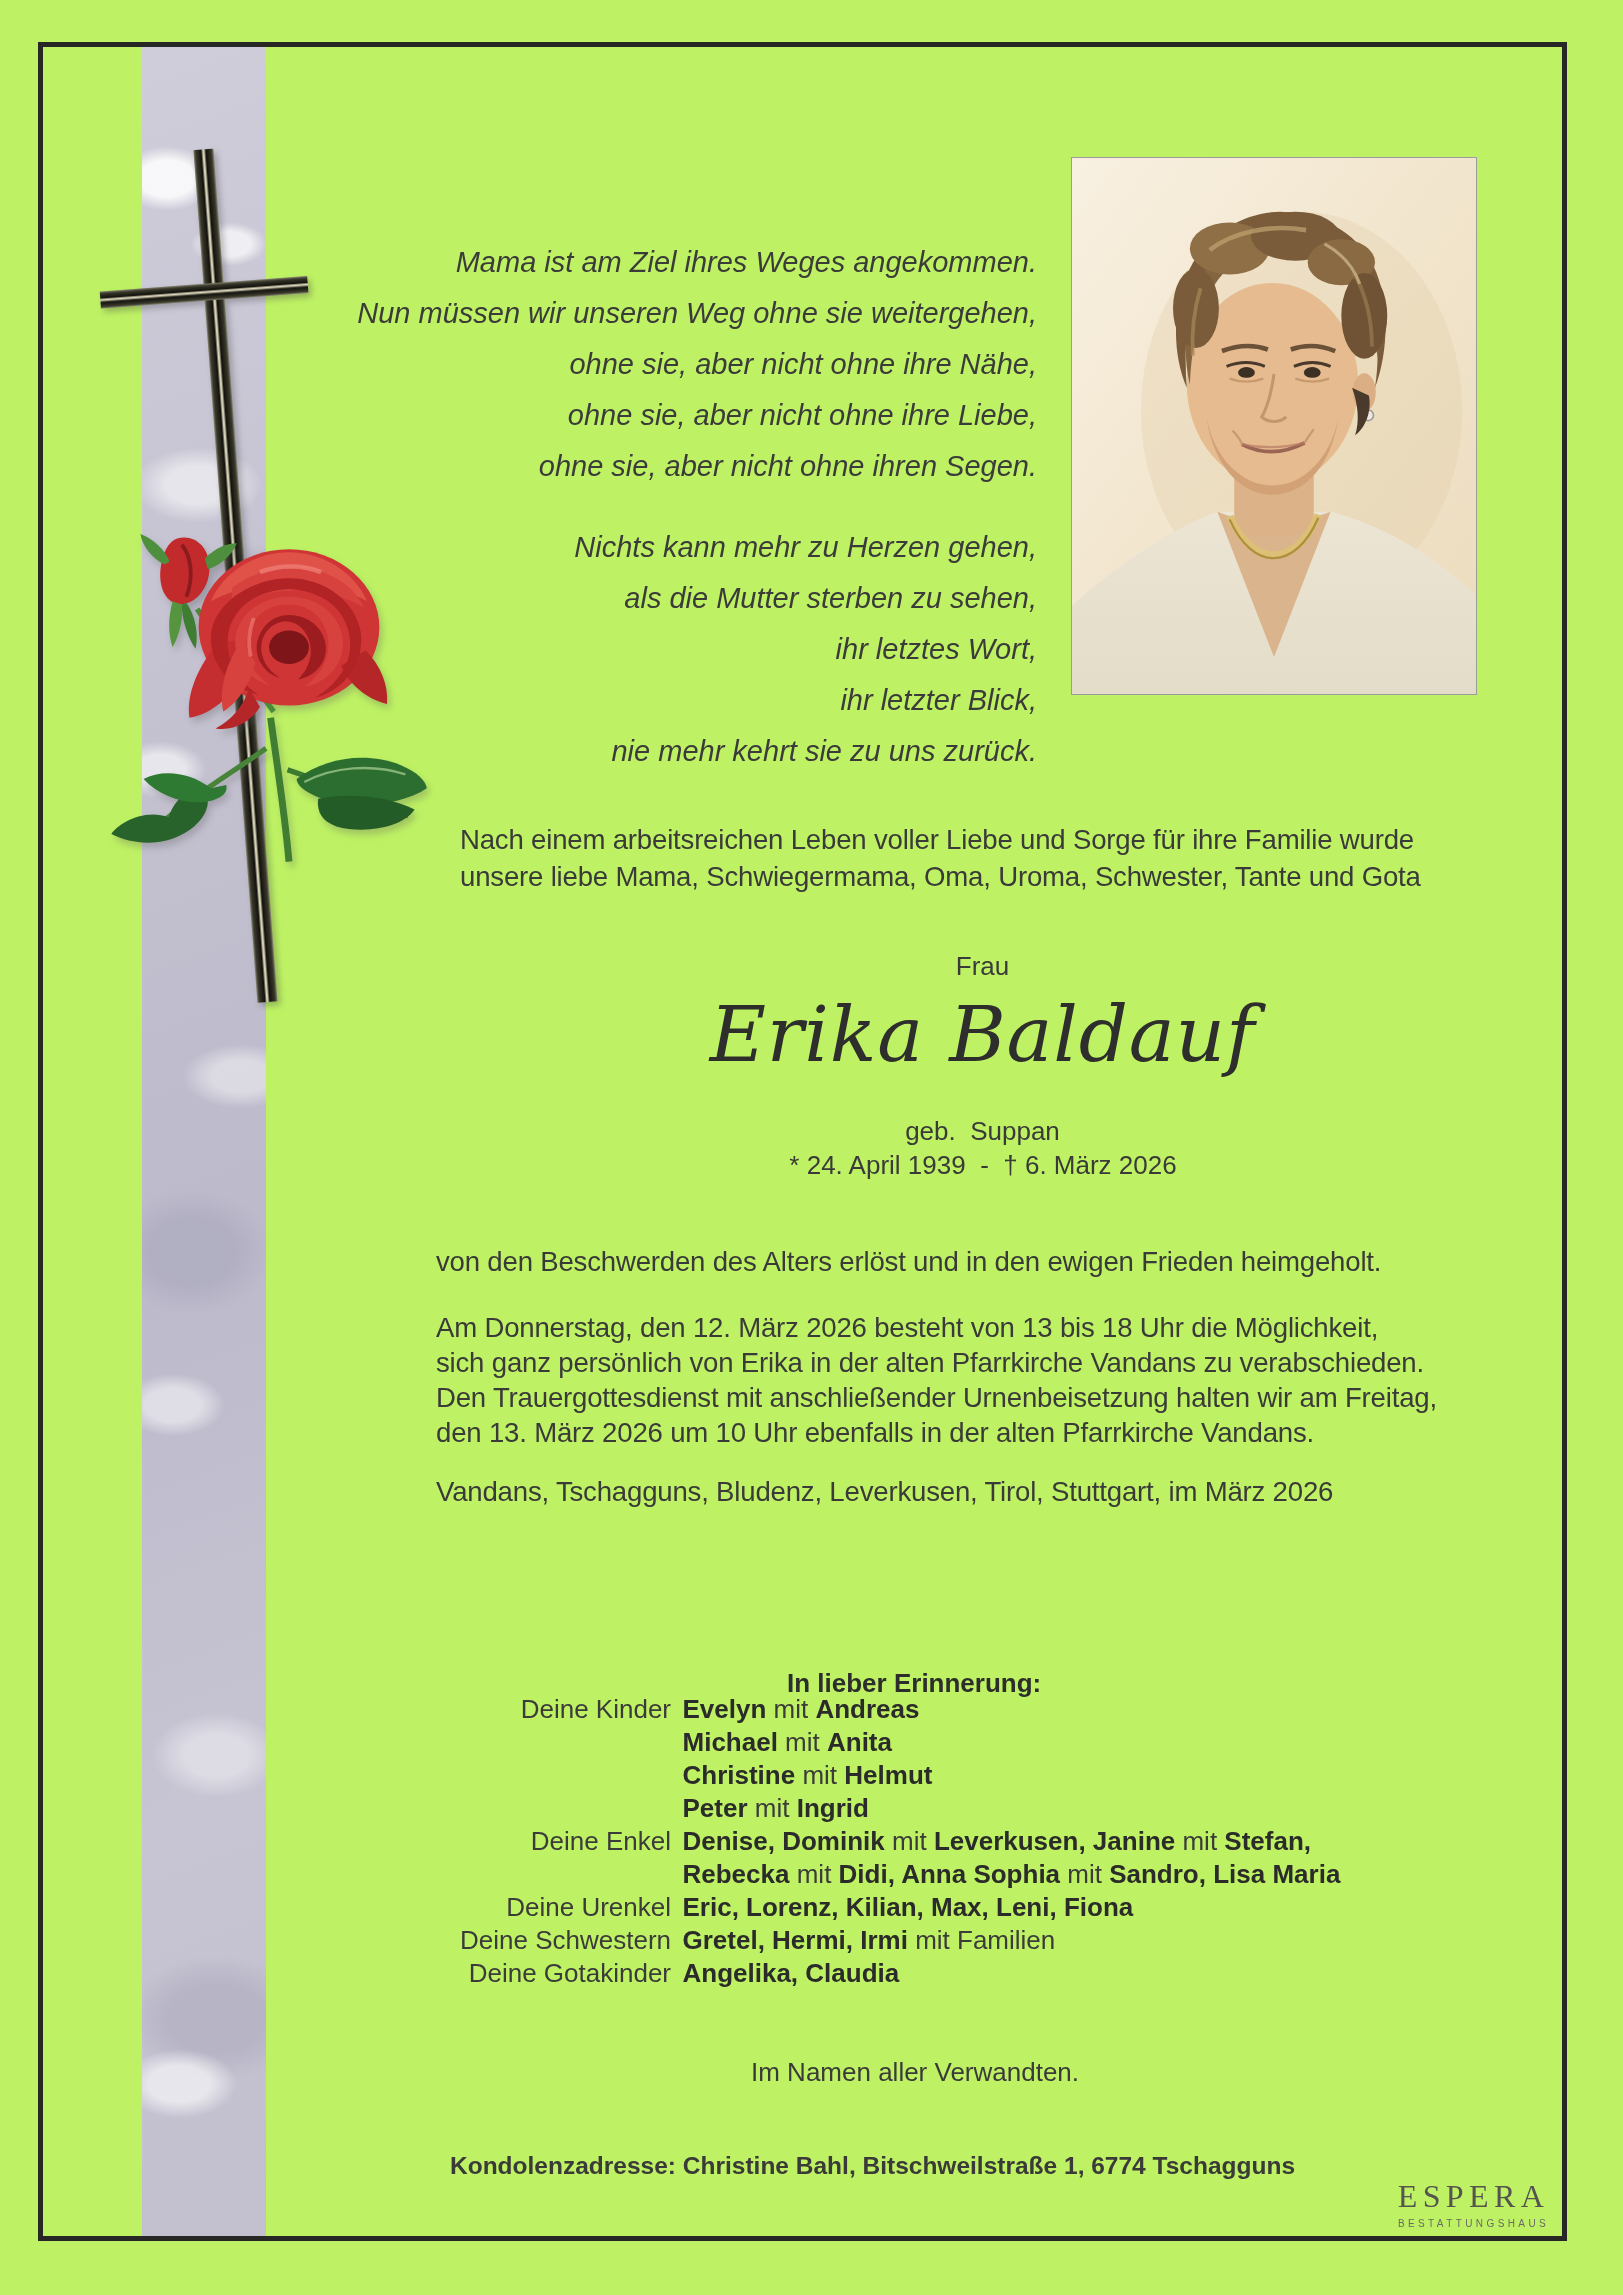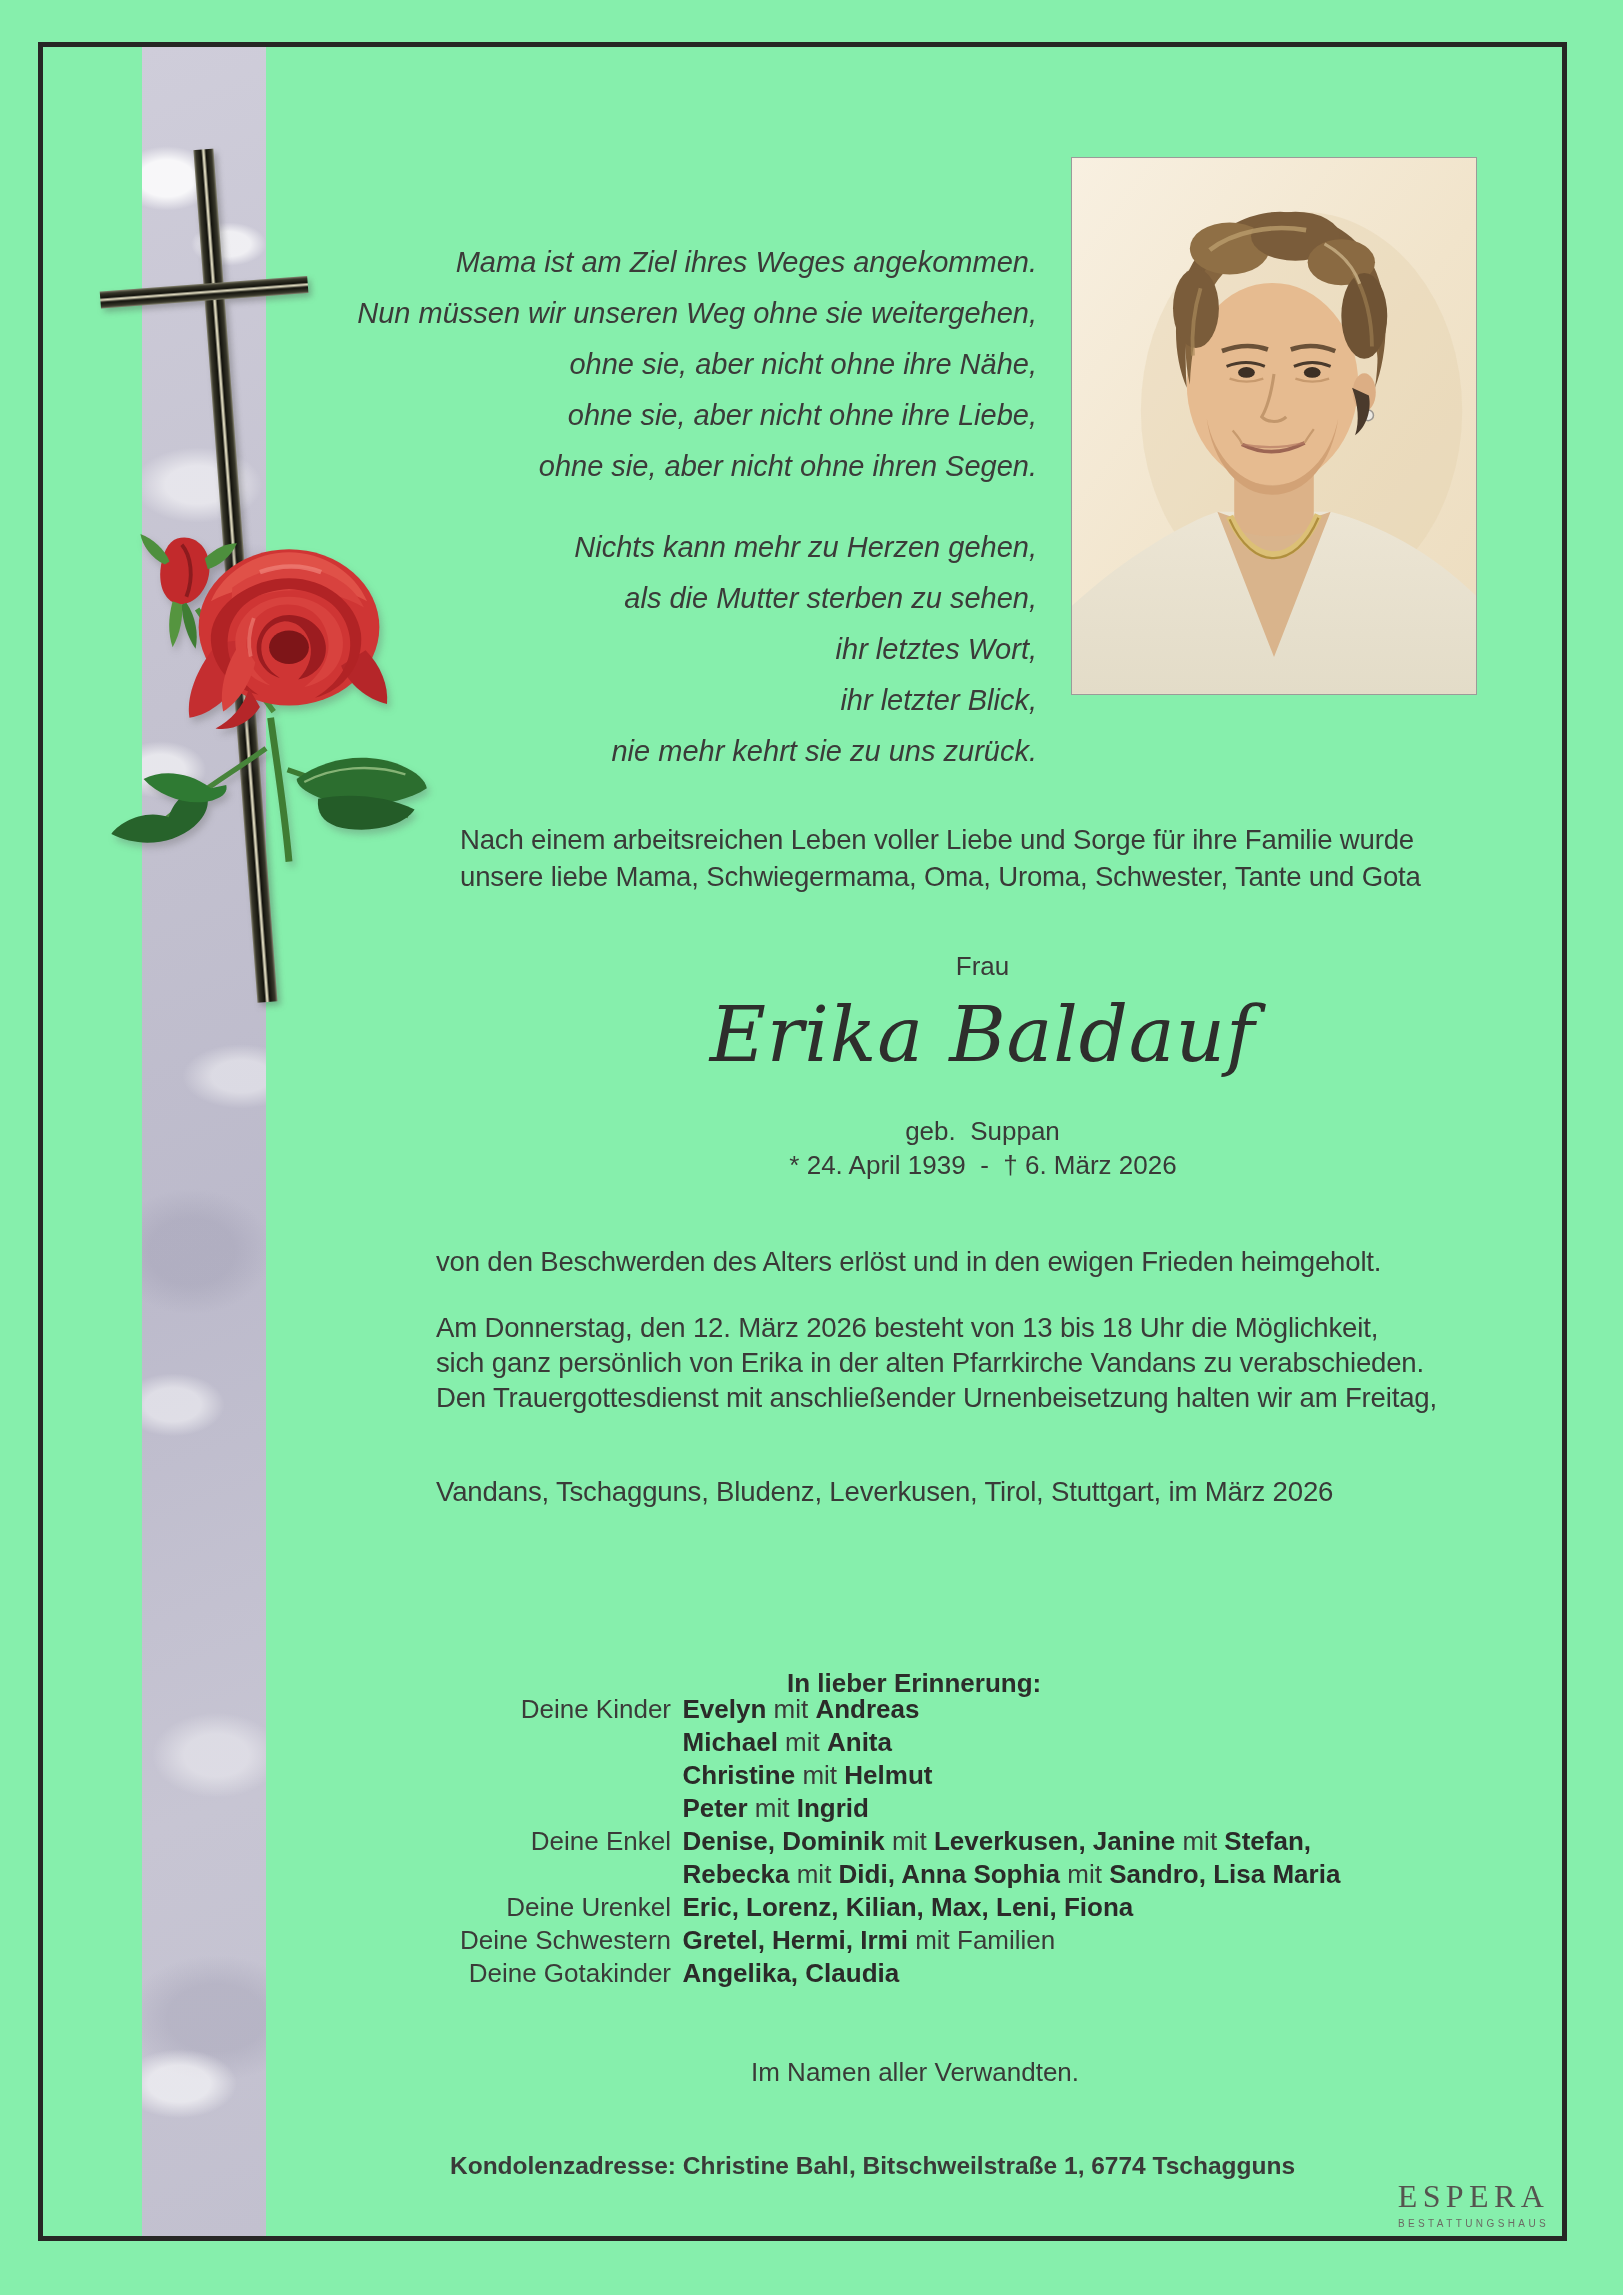--- a/index.html
+++ b/index.html
@@ -1,17 +1,17 @@
 <!DOCTYPE html>
 <html lang="de" style="font-size:12.2px"><head>
 <meta charset="utf-8">
 <style>
   html,body{margin:0;padding:0;background:#ffffff;}
   .page{
-    position:relative;width:1623px;height:2295px;background:#86efac;
+    position:relative;width:1623px;height:2295px;background:#bef264;
     font-family:"Liberation Sans",sans-serif;color:#3a3a38;overflow:hidden;
   }
   
   .band{
     position:absolute;left:142px;top:47px;width:124px;height:2190px;z-index:1;
     background:
       radial-gradient(69px 46px at 20% 6%, rgba(255,255,255,.85) 0 40%, rgba(255,255,255,0) 70%),
       radial-gradient(54px 31px at 70% 9%, rgba(255,255,255,.7) 0 40%, rgba(255,255,255,0) 70%),
       radial-gradient(92px 54px at 45% 20%, rgba(255,255,255,.55) 0 35%, rgba(255,255,255,0) 70%),
       radial-gradient(61px 38px at 15% 33%, rgba(255,255,255,.6) 0 40%, rgba(255,255,255,0) 75%),
@@ -206,20 +206,21 @@
   <div class="txt salutation">Frau</div>
   <div class="txt deceased">Erika Baldauf</div>
   <div class="txt birthname">geb.  Suppan</div>
   <div class="txt dates">* 24. April 1939  -  † 6. März 2026</div>
 
   <div class="txt release">von den Beschwerden des Alters erlöst und in den ewigen Frieden heimgeholt.</div>
   <div class="txt funeral">
       <div>Am Donnerstag, den 12. März 2026 besteht von 13 bis 18 Uhr die Möglichkeit,</div>
       <div>sich ganz persönlich von Erika in der alten Pfarrkirche Vandans zu verabschieden.</div>
       <div>Den Trauergottesdienst mit anschließender Urnenbeisetzung halten wir am Freitag,</div>
+      <div>den 13. März 2026 um 10 Uhr ebenfalls in der alten Pfarrkirche Vandans.</div>
     </div>
   <div class="txt cities">Vandans, Tschagguns, Bludenz, Leverkusen, Tirol, Stuttgart, im März 2026</div>
 
   <div class="txt memory">In lieber Erinnerung:</div>
   <div class="txt family" id="family">
       <div class="frow">
         <div class="flabel">Deine Kinder</div>
         <div class="fvalue"><b>Evelyn</b><span> mit </span><b>Andreas</b></div>
       </div>
       <div class="frow">

